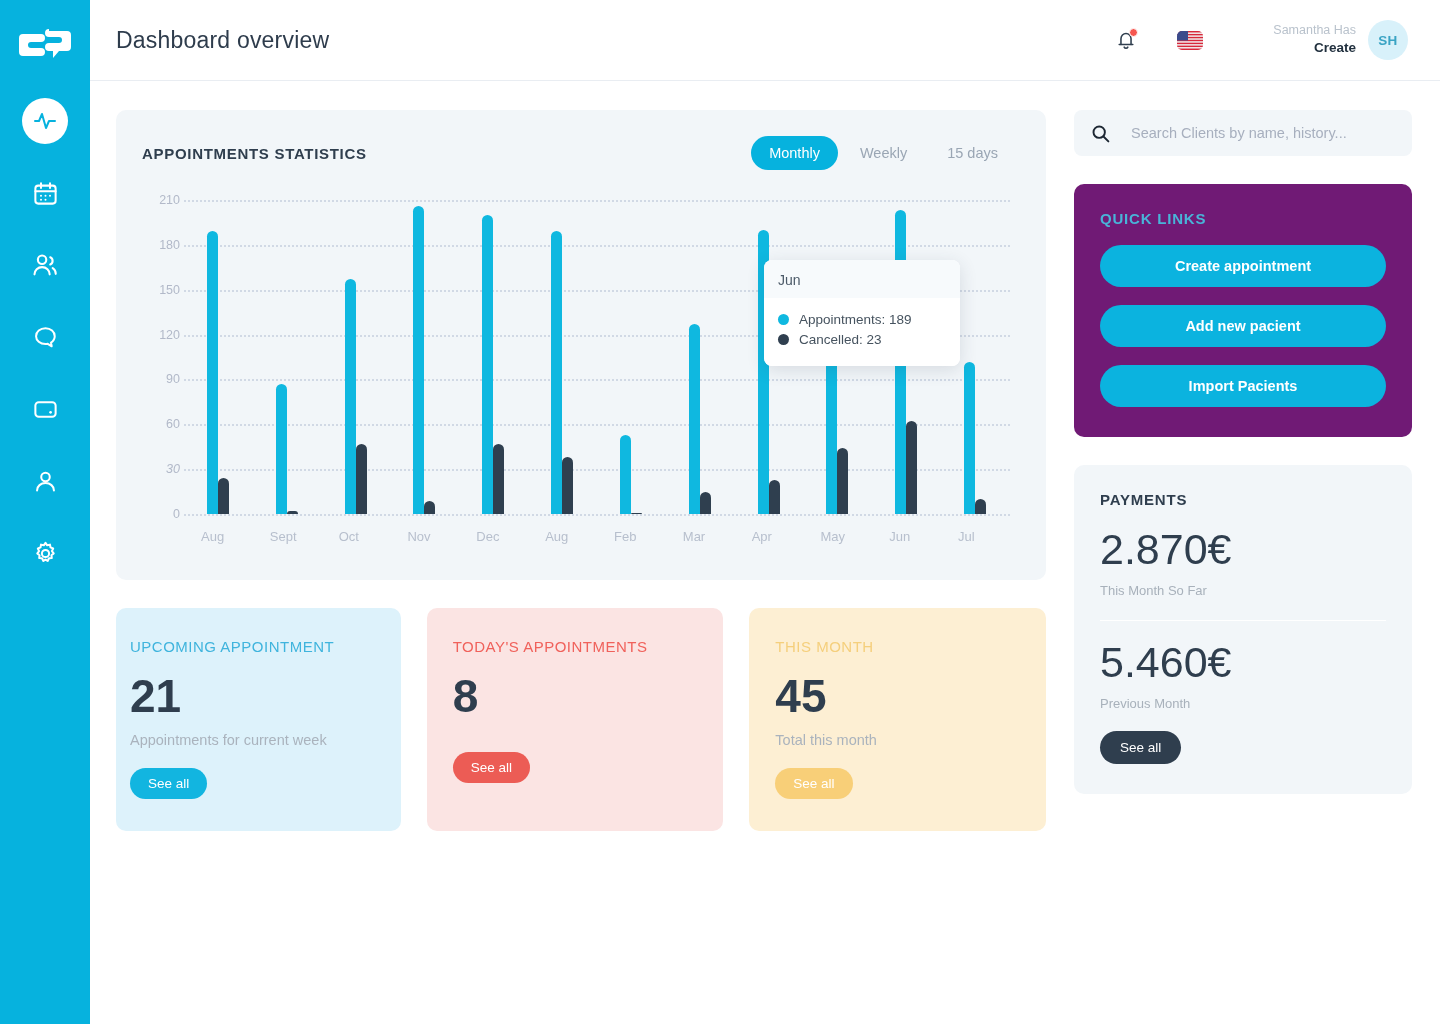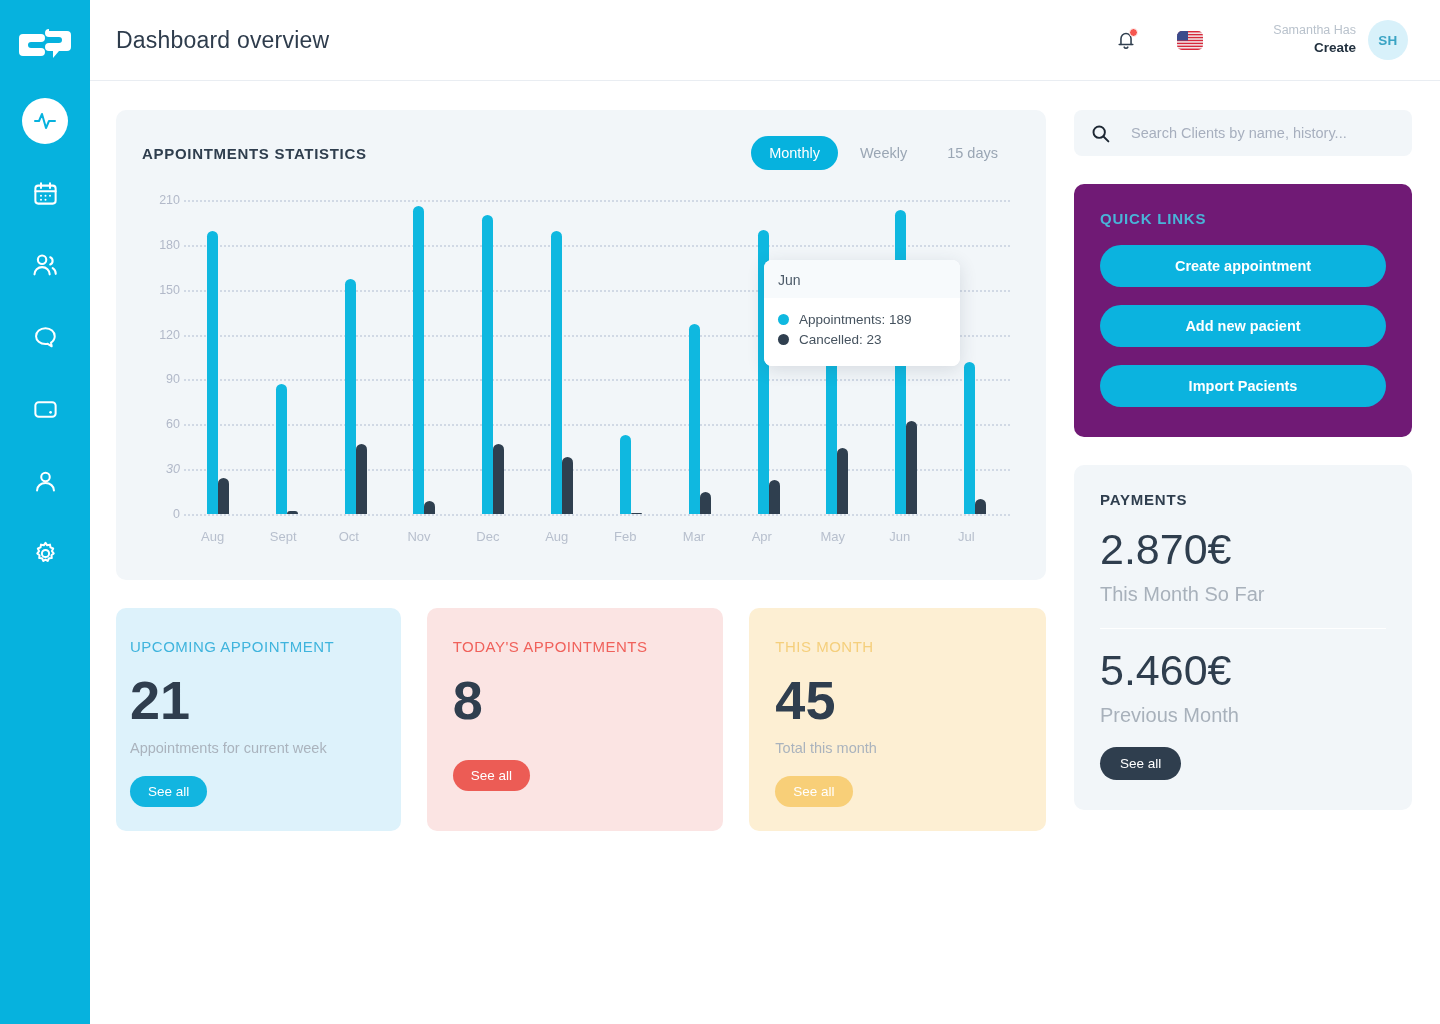--- a/index.html
+++ b/index.html
@@ -115,21 +115,21 @@
   .tt-dot { width: 11px; height: 11px; border-radius: 50%; flex: 0 0 11px; }
   .tt-txt { font-size: 13.5px; color: #46535f; }
 
   
   .stats { display: flex; gap: 26px; margin-top: 28px; }
   .stat {
     flex: 1 1 0; border-radius: 10px; padding: 30px 26px 26px;
     height: 223px; position: relative;
   }
   .stat-label { font-size: 15px; letter-spacing: .5px; }
-  .stat-value { font-size: 54px; color: #2f3e4e; font-weight: bold; margin-top: 18px; line-height: 1; }
+  .stat-value { font-size: 46px; color: #2f3e4e; font-weight: bold; margin-top: 18px; line-height: 1; }
   .stat-sub { font-size: 14.5px; color: #aab3bd; margin-top: 13px; }
   .pill {
     display: inline-block; margin-top: 20px; padding: 8px 18px; border-radius: 20px;
     font-size: 13.5px; color: #fff; cursor: pointer; border: none;
     font-family: "Liberation Sans", sans-serif;
   }
   .stat.blue { background: #ddf2fb; padding-left: 14px; }
   .stat.blue .stat-label { color: #3fb4dd; }
   .stat.blue .pill { background: #12b5e0; }
   .stat.red { background: #fbe4e3; }
@@ -156,21 +156,21 @@
   .panel-title { font-size: 15px; font-weight: bold; letter-spacing: .8px; }
   .panel.links .panel-title { color: #49b4d8; }
   .panel.payments .panel-title { color: #2f3e4e; }
   .link-btn {
     display: block; width: 100%; margin-top: 18px;
     background: #0BB3DF; color: #fff; border: none; border-radius: 22px;
     padding: 13px 0; font-size: 14.5px; font-weight: bold; cursor: pointer;
     font-family: "Liberation Sans", sans-serif;
   }
   .pay-value { font-size: 43px; color: #2f3e4e; font-weight: normal; margin-top: 20px; line-height: 1; }
-  .pay-sub { font-size: 20px; color: #a8b1bb; margin-top: 12px; }
+  .pay-sub { font-size: 13px; color: #a8b1bb; margin-top: 12px; }
   .divider { height: 1px; background: #ffffff; margin: 22px 0 4px; }
   .dark-pill {
     display: inline-block; margin-top: 20px; padding: 9px 20px; border-radius: 20px;
     background: #2f3e4e; color: #fff; font-size: 13.5px; cursor: pointer; border: none;
     font-family: "Liberation Sans", sans-serif;
   }
 </style>
 </head>
 <body>
 

